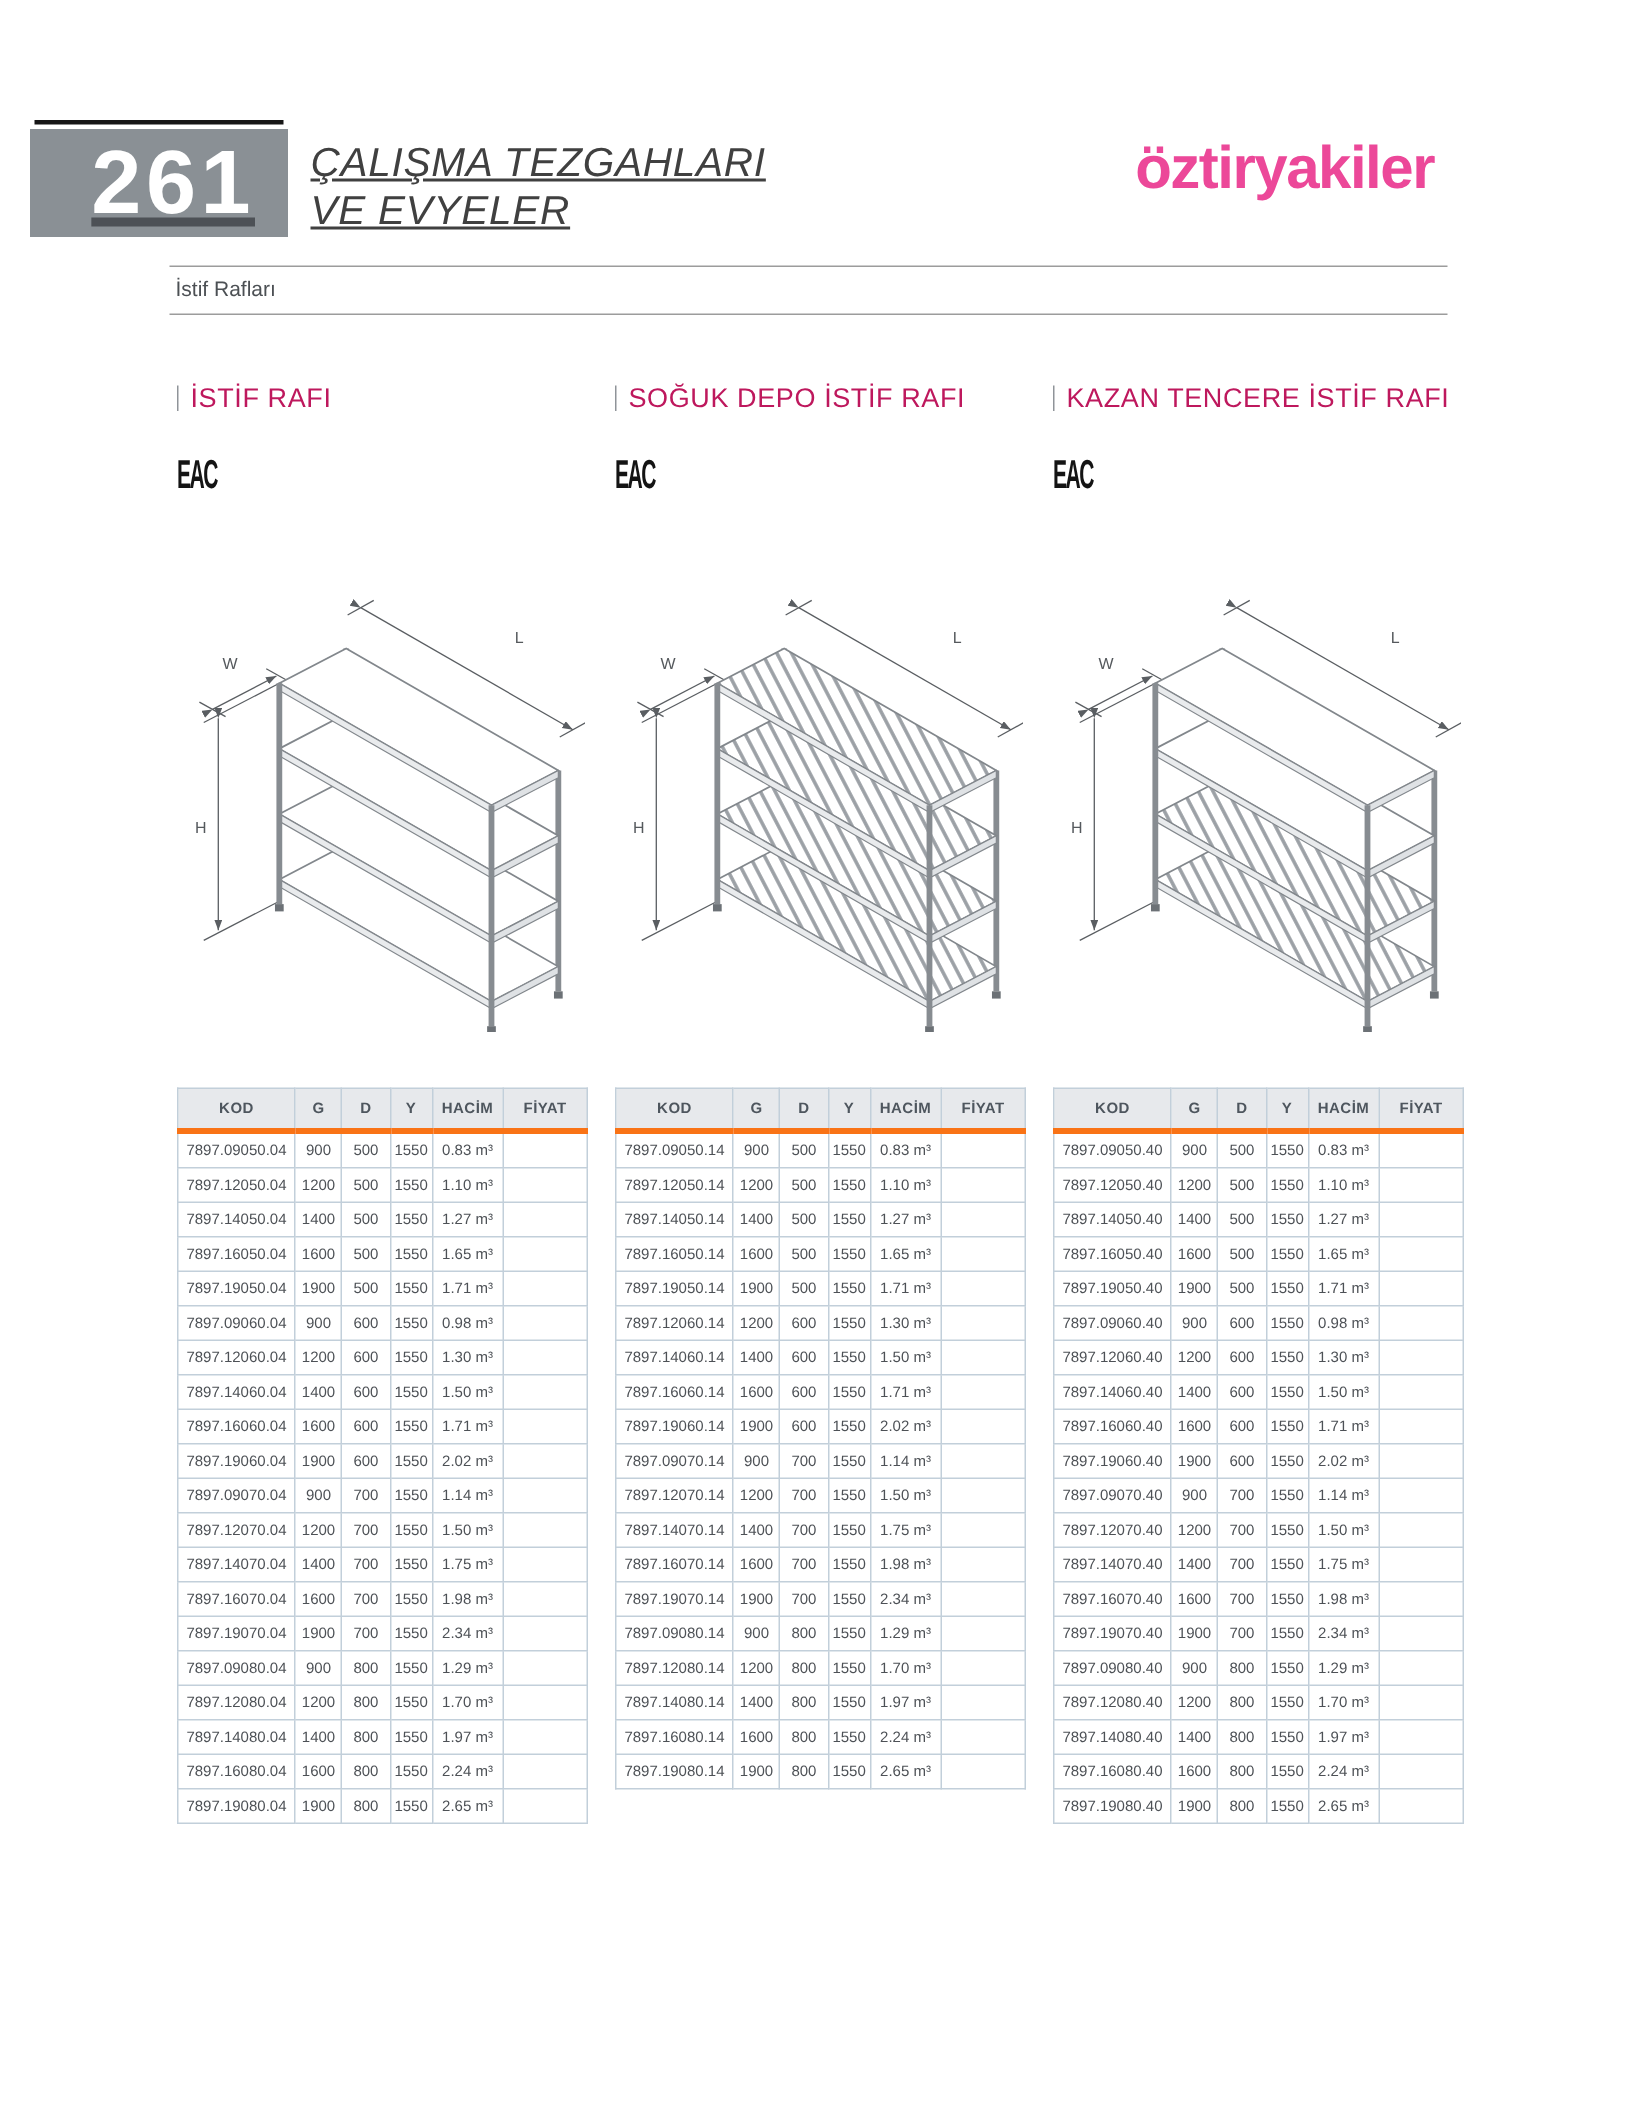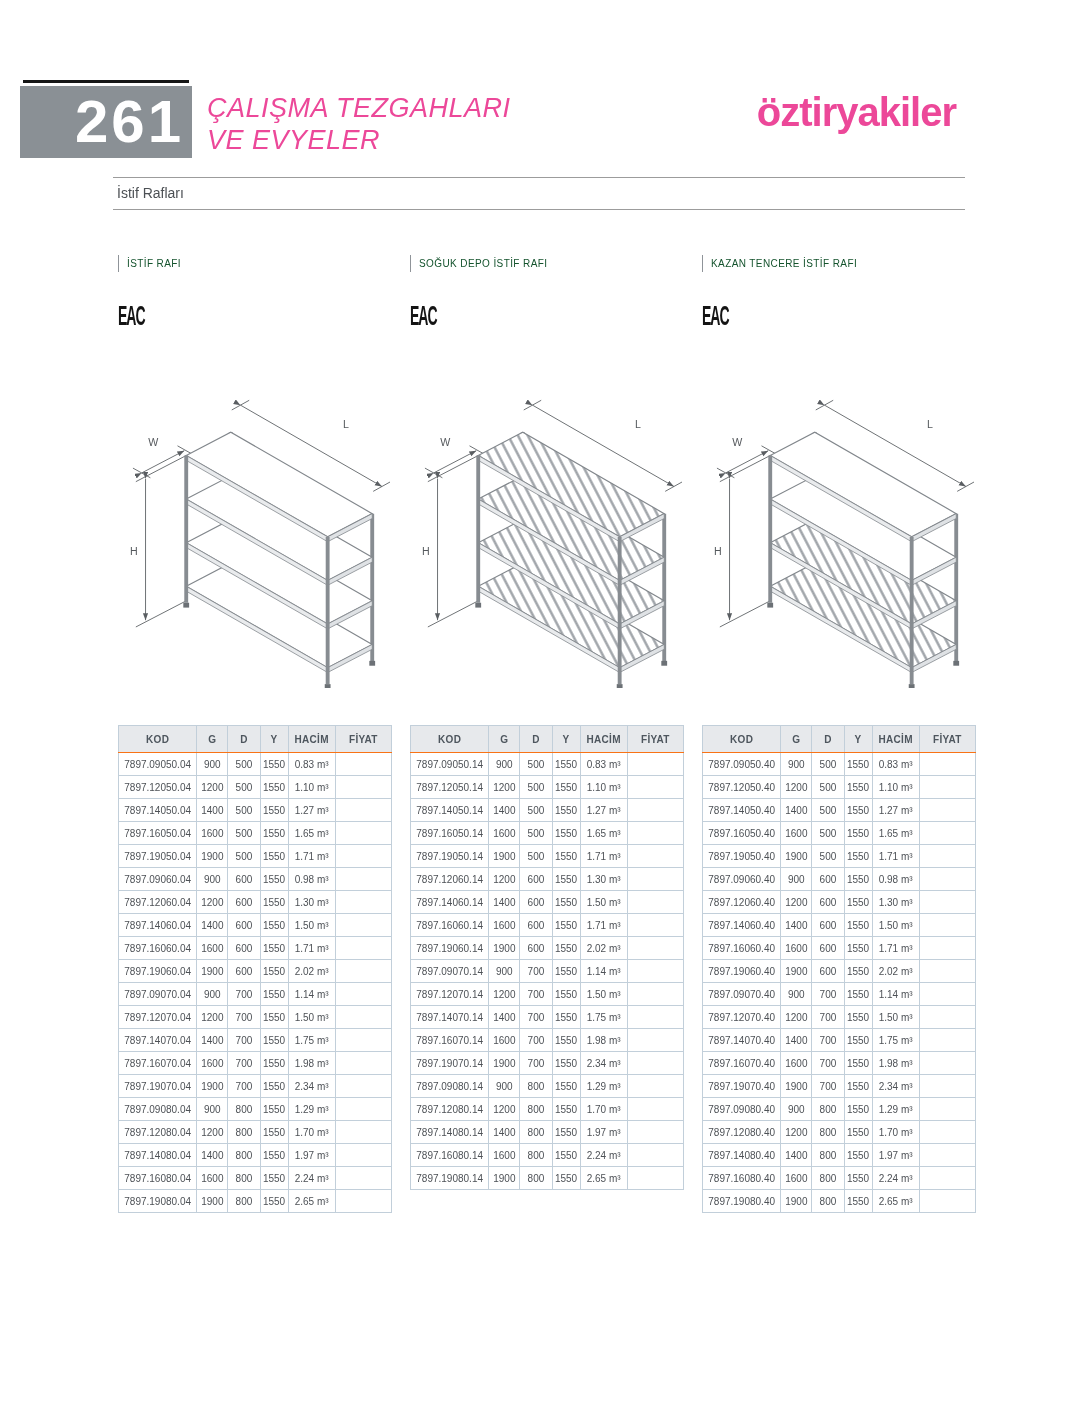--- a/index.html
+++ b/index.html
@@ -1,44 +1,44 @@
 <!DOCTYPE html>
 <html><head>
 <meta charset="utf-8">
 <style>
   html,body{margin:0;padding:0;background:#ffffff;}
   .page{position:relative;width:1088px;height:1408px;background:#fff;overflow:hidden;
         font-family:"Liberation Sans",sans-serif;color:#4d5156;}
   
   .num-rule{position:absolute;left:23px;top:80px;width:166px;height:3px;background:#161616;}
   .num-box{position:absolute;left:20px;top:86px;width:172px;height:72px;background:#8a9095;
-           display:flex;align-items:center;justify-content:flex-end;padding-right:8px;box-sizing:border-box;}
+           display:flex;align-items:center;justify-content:flex-end;padding-right:22px;box-sizing:border-box;text-decoration:underline;}
   .num-box span{color:#fff;font-size:60px;font-weight:700;letter-spacing:3px;line-height:1;}
   .page-title{position:absolute;left:207px;top:92px;font-style:italic;font-size:27px;line-height:1.2;
-              color:#ec4899;letter-spacing:0.5px;white-space:nowrap;}
+              color:#404040;letter-spacing:0.5px;white-space:nowrap;text-decoration:underline;}
   .brand{position:absolute;right:132px;top:90px;font-size:40px;font-weight:bold;color:#ec4899;
          letter-spacing:-1px;}
   .section-heading{position:absolute;left:113px;top:177px;width:852px;border-top:1px solid #9c9c9c;
                    border-bottom:1px solid #9c9c9c;padding:6px 0 7px 4px;box-sizing:border-box;}
   .section-heading span{font-size:14px;color:#4c5054;}
   
   .col{position:absolute;top:0;width:274px;height:1408px;}
   .sec-title{position:absolute;top:255px;left:0;display:flex;align-items:center;}
   .sec-title .tbar{display:inline-block;width:1px;height:17px;background:#8f9499;margin-right:8px;}
-  .sec-title .tlabel{font-size:10px;color:#14532d;letter-spacing:0.4px;white-space:nowrap;}
+  .sec-title .tlabel{font-size:18px;color:#be185d;letter-spacing:0.4px;white-space:nowrap;}
   .eac{position:absolute;top:303px;left:0;font-size:27px;font-weight:bold;color:#141414;
        letter-spacing:-2px;transform:scaleX(0.52);transform-origin:left center;line-height:1;}
   .drawing{position:absolute;top:378px;left:2px;width:270px;height:310px;}
   
   .table-wrap{position:absolute;top:725px;left:0;width:274px;}
   table{width:100%;border-collapse:collapse;table-layout:fixed;background:#fff;}
   table,th,td{border:1px solid #c2cfda;}
   table{border:1px solid #a5b6c6;}
   th{background:#e7e9ec;font-size:10px;font-weight:bold;color:#4e565e;height:24px;
-     letter-spacing:0.3px;border-bottom:1px solid #f97316;margin-left:40px;}
+     letter-spacing:0.3px;border-bottom:4px solid #f97316;margin-left:40px;}
   td{font-size:10px;color:#4d5156;height:22px;text-align:center;padding:0 1px;white-space:nowrap;
      overflow:hidden;}
   svg text{font-family:"Liberation Sans",sans-serif;font-size:11px;fill:#55595d;}
 </style>
 </head>
 <body>
 
 <div class="page">
 
   <div class="num-rule"></div>

